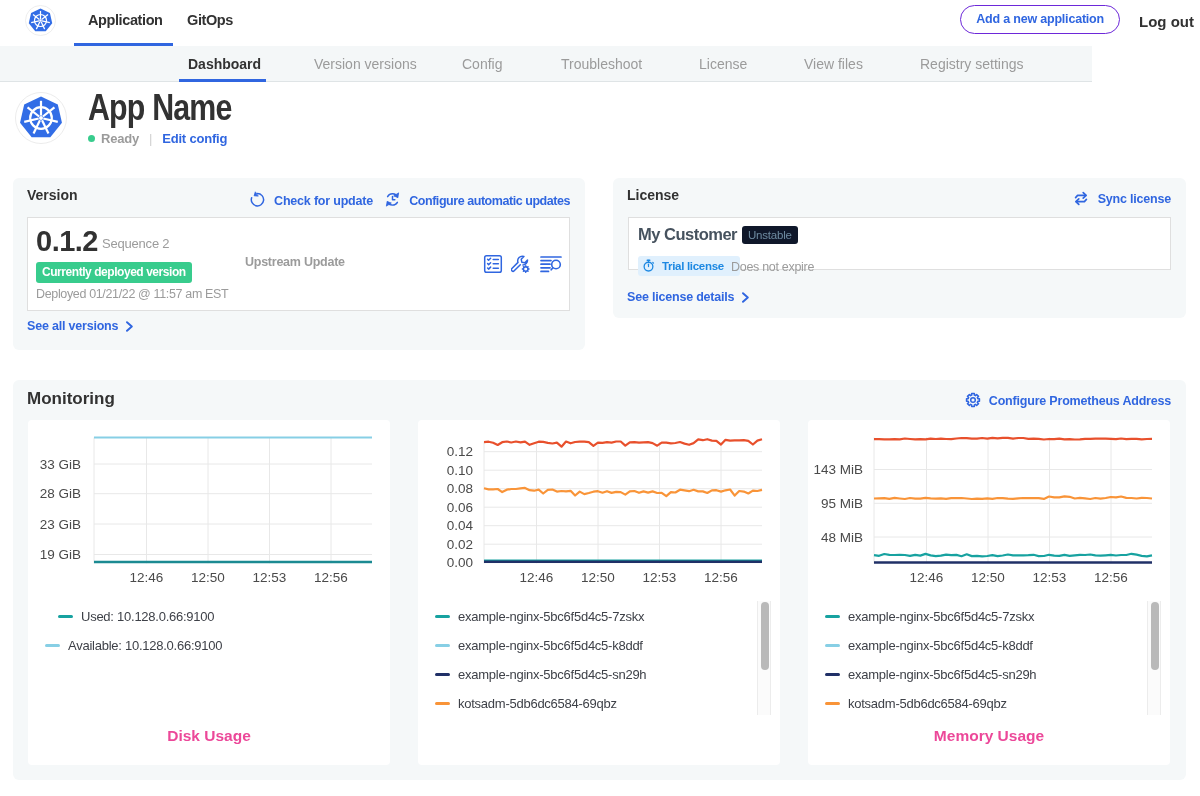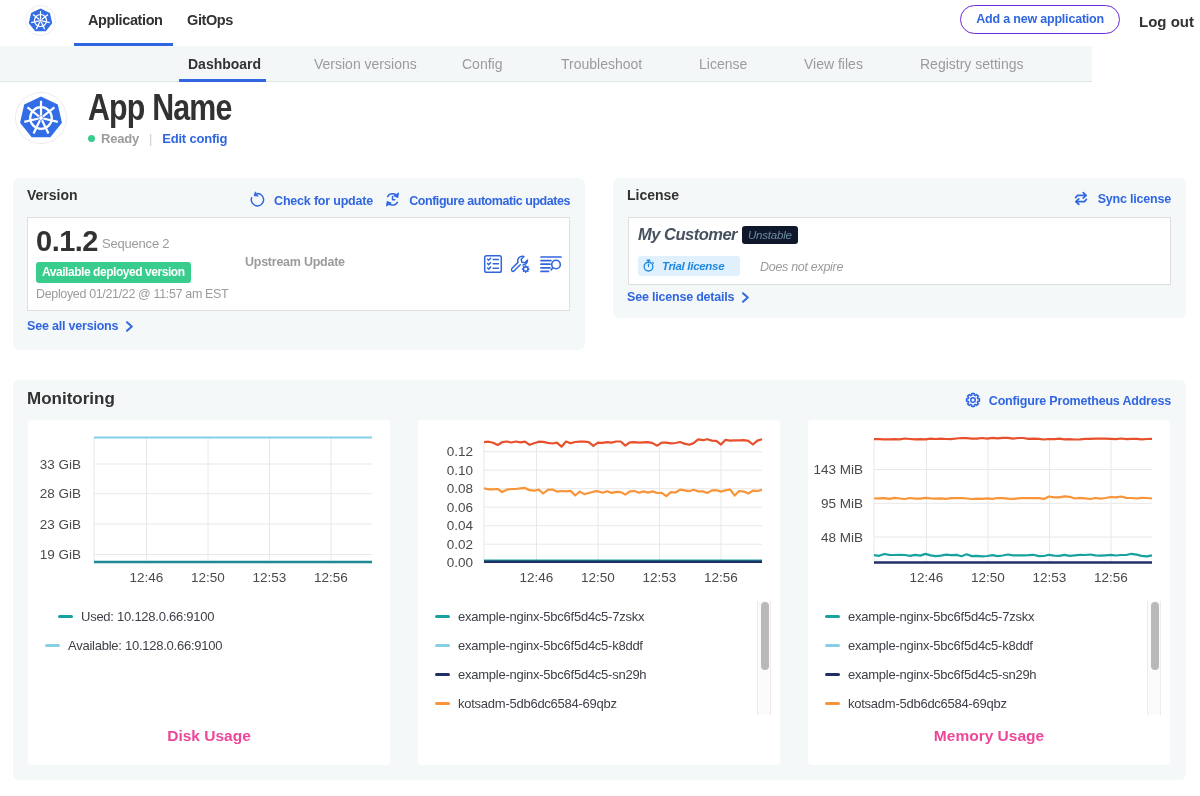--- a/index.html
+++ b/index.html
@@ -28,41 +28,41 @@
 #app-status .sep { color:#d0d0d0; margin:0 10px; font-weight:300; }
 #app-status .edit { color:#3066e0; font-weight:bold;text-align:center; }
 
 
 .card { position:absolute; background:#f5f8f9; border-radius:6px; }
 #version-card { left:13px; top:178px; width:572px; height:172px; }
 #license-card { left:613px; top:178px; width:573px; height:140px; }
 .card h2 { position:absolute; left:14px; top:9px; font-size:14px; font-weight:bold; color:#323232; }
 .inner-box { position:absolute; background:#fff; border:1px solid #dfdfdf; border-radius:0; }
 #version-inner { left:14px; top:39px; width:543px; height:94px; }
-#license-inner { left:15px; top:39px; width:543px; height:68px;font-style:italic; }
+#license-inner { left:15px; top:39px; width:543px; height:53px; }
 
 .iconlink { position:absolute; font-size:12.5px; font-weight:bold; letter-spacing:-0.2px; color:#3066e0; white-space:nowrap; }
 .iconlink svg { vertical-align:-3px; margin-right:5px; }
 
 #v-num { position:absolute; left:8px; top:7px; font-size:29px; font-weight:800; color:#323232; letter-spacing:-0.5px; }
 #v-seq { position:absolute; left:74px; top:18px; font-size:13px; letter-spacing:-0.2px; color:#9b9b9b; }
 #v-badge { position:absolute; left:8px; top:44px; background:#38cc8d; color:#fff; font-size:12px; font-weight:bold; letter-spacing:-0.45px; padding:3px 6px 4px; border-radius:3px; }
 #v-deployed { position:absolute; left:8px; top:69px; font-size:12.5px; letter-spacing:-0.35px; font-weight:500; color:#9b9b9b; }
 #v-upstream { position:absolute; left:217px; top:37px; font-size:12.5px; letter-spacing:-0.25px; font-weight:bold; color:#9b9b9b; }
 #v-icons { position:absolute; left:447px; top:36px; white-space:nowrap; }
 #v-icons svg { margin-left:8px; }
 
 .see-link { position:absolute; left:14px; font-size:12.5px; letter-spacing:-0.2px; font-weight:bold; color:#3066e0; }
 .see-link svg { vertical-align:-2px; margin-left:3px; }
 
 #lc-name { position:absolute; left:9px; top:7px; font-size:16.5px; font-weight:bold; letter-spacing:-0.5px; color:#46525e; }
 #lc-channel { position:absolute; left:113px; top:8px; background:#0f172a; color:#6e8ba1; font-size:11.5px; letter-spacing:-0.2px; font-weight:500; padding:3px 6px; border-radius:3px; }
 #lc-trial { position:absolute; left:9px; top:38px; background:#e0f0fd; color:#1d88e2; font-size:11.5px; font-weight:bold; letter-spacing:-0.3px; padding:3px 16px 4px 4px; border-radius:3px; }
 #lc-trial svg { vertical-align:-2px; margin-right:4px; }
-#lc-expire { position:absolute; left:102px; top:42px; font-size:12.5px; letter-spacing:-0.3px; font-weight:500; color:#9b9b9b;margin-left:29px; }
+#lc-expire { position:absolute; left:102px; top:42px; font-size:12.5px; letter-spacing:-0.3px; font-weight:500; color:#9b9b9b; }
 
 
 #mon-card { left:13px; top:380px; width:1173px; height:400px; }
 #mon-card h2 { font-size:17px; }
 .panel { position:absolute; top:40px; width:362px; height:345px; background:#fff; border-radius:4px; }
 #panel-disk { left:15px; }
 #panel-cpu { left:405px; }
 #panel-mem { left:795px; }
 .legend-item { position:absolute; font-size:13px; letter-spacing:-0.25px; color:#3e4148; white-space:nowrap; }
 .legend-item .dash { display:inline-block; width:15px; height:3px; border-radius:2px; margin-right:8px; vertical-align:3px; }
@@ -132,21 +132,21 @@
   <div class="iconlink" style="right:15px; top:13px; letter-spacing:-0.45px;"><svg width="17" height="17" viewBox="0 0 24 24" fill="none" stroke="#3066e0" stroke-width="2.1" stroke-linecap="round" stroke-linejoin="round">
         <path d="M5.1 8 A8 8 0 0 1 19.3 8.6"></path>
         <path d="M20.6 3.2 L19.4 9 L14.2 7.2 Z" fill="#3066e0" stroke-width="1.2"></path>
         <path d="M18.9 16 A8 8 0 0 1 4.8 15.4"></path>
         <path d="M3.4 20.8 L4.6 15 L9.8 16.8 Z" fill="#3066e0" stroke-width="1.2"></path>
         <polyline points="12 7.7 12 12.4 15.3 12.4"></polyline>
       </svg> Configure automatic updates</div>
   <div class="inner-box" id="version-inner">
     <div id="v-num">0.1.2</div>
     <div id="v-seq">Sequence 2</div>
-    <div id="v-badge">Available deployed version</div>
+    <div id="v-badge">Currently deployed version</div>
     <div id="v-deployed">Deployed 01/21/22 @ 11:57 am EST</div>
     <div id="v-upstream">Upstream Update</div>
     <div id="v-icons"><svg width="20" height="20" viewBox="0 0 20 20" fill="none" stroke="#3066e0" stroke-width="1.5" stroke-linecap="round" stroke-linejoin="round">
           <rect x="1.7" y="1.7" width="16.6" height="16.6" rx="1.8"></rect>
           <polyline points="4.6 5.2 5.6 6.3 7.6 4.3"></polyline>
           <polyline points="4.6 9.6 5.6 10.7 7.6 8.7"></polyline>
           <polyline points="4.6 14.0 5.6 15.1 7.6 13.1"></polyline>
           <line x1="10.2" y1="5.4" x2="15.4" y2="5.4"></line>
           <line x1="10.2" y1="9.8" x2="15.4" y2="9.8"></line>
           <line x1="10.2" y1="14.2" x2="15.4" y2="14.2"></line>

